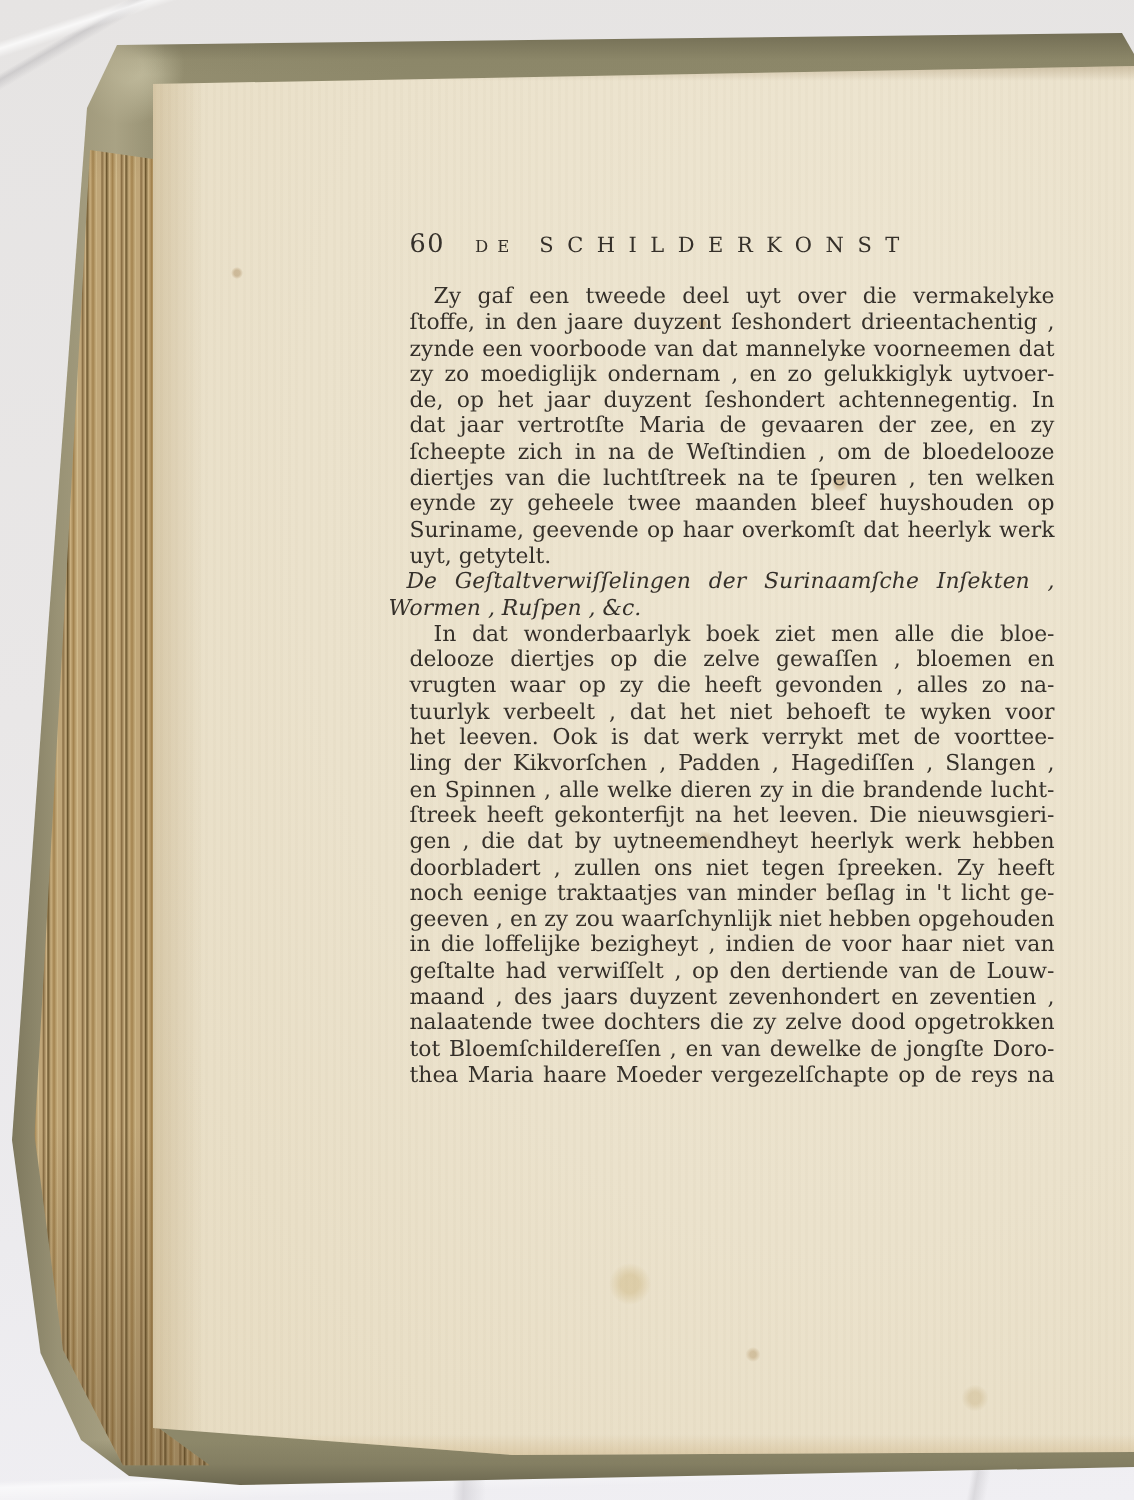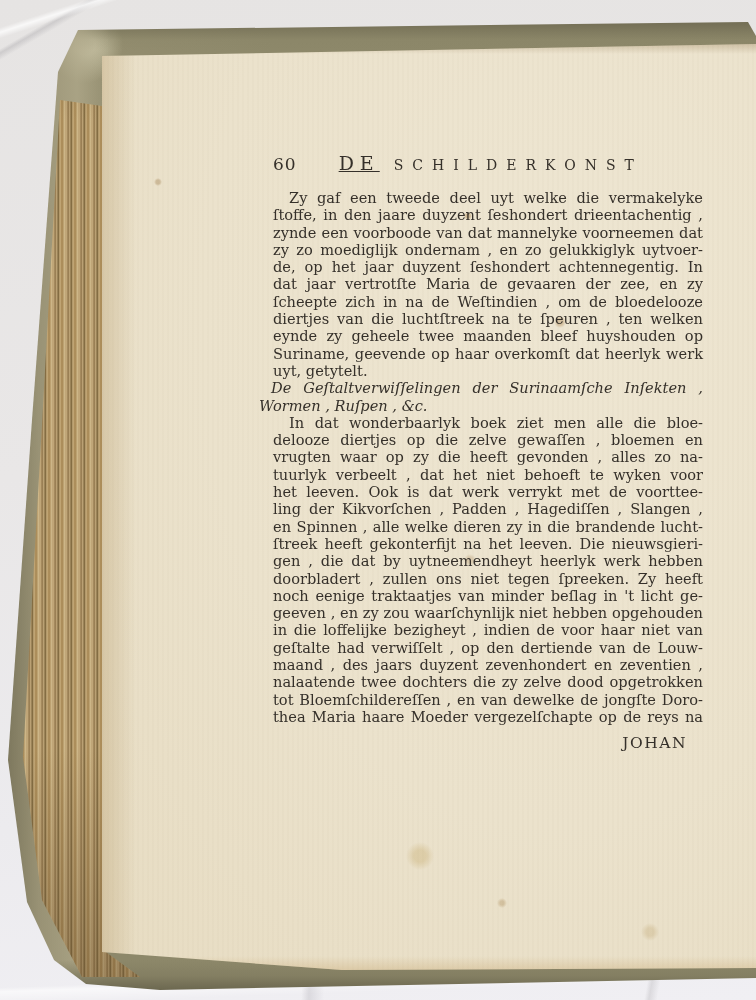--- a/index.html
+++ b/index.html
@@ -88,21 +88,21 @@
     position:absolute;left:171px;top:111px;width:430px;
     color:#35302a;
     font-size:14.6px;line-height:17.3px;
     text-rendering:optimizeLegibility;
   }
   .page-header{
     display:flex;align-items:baseline;height:26px;margin-bottom:8px;
     white-space:nowrap;
   }
   .page-number{font-size:17px;letter-spacing:1px;}
-  .head-prefix{font-size:19px;letter-spacing:6px;margin-left:42px;text-decoration:underline;}
+  .head-prefix{font-size:11px;letter-spacing:6px;margin-left:20px;}
   .head-title{font-size:14px;letter-spacing:9px;margin-left:14px;}
   .paragraph{margin:0;}
   .paragraph.outdent{margin-left:-14px;width:444px;}
   .text-line{text-align:justify;text-align-last:justify;}
   .text-line.para-end{text-align-last:left;}
   .paragraph.italic span{font-style:italic;}
   .it{}
   .catchword-row{margin-top:9px;text-align:right;padding-right:16px;}
   .catchword{font-size:15.5px;letter-spacing:1.5px;}
 </style>
@@ -123,21 +123,21 @@
   <div class="book-page">
     <div class="text-block">
       <div class="page-header">
         <span class="page-number">60</span>
         <span class="head-prefix">DE</span>
         <span class="head-title">SCHILDERKONST</span>
       </div>
 
       <div id="paragraphs">
           <div class="paragraph">
-            <div class="text-line" style="text-indent: 16px;"><span>Zy gaf een tweede deel uyt welke die vermakelyke</span></div>
+            <div class="text-line" style="text-indent: 16px;"><span>Zy gaf een tweede deel uyt over die vermakelyke</span></div>
             <div class="text-line"><span>ſtoffe, in den jaare duyzent ſeshondert drieentachentig ,</span></div>
             <div class="text-line"><span>zynde een voorboode van dat mannelyke voorneemen dat</span></div>
             <div class="text-line"><span>zy zo moediglijk ondernam , en zo gelukkiglyk uytvoer-</span></div>
             <div class="text-line"><span>de, op het jaar duyzent ſeshondert achtennegentig. In</span></div>
             <div class="text-line"><span>dat jaar vertrotſte </span><span class="it">Maria</span><span> de gevaaren der zee, en zy</span></div>
             <div class="text-line"><span>ſcheepte zich in na de Weſtindien , om de bloedelooze</span></div>
             <div class="text-line"><span>diertjes van die luchtſtreek na te ſpeuren , ten welken</span></div>
             <div class="text-line"><span>eynde zy geheele twee maanden bleef huyshouden op</span></div>
             <div class="text-line"><span>Suriname, geevende op haar overkomſt dat heerlyk werk</span></div>
             <div class="text-line para-end"><span>uyt, getytelt.</span></div>
@@ -161,18 +161,15 @@
             <div class="text-line"><span>geeven , en zy zou waarſchynlijk niet hebben opgehouden</span></div>
             <div class="text-line"><span>in die loffelijke bezigheyt , indien de voor haar niet van</span></div>
             <div class="text-line"><span>geſtalte had verwiſſelt , op den dertiende van de Louw-</span></div>
             <div class="text-line"><span>maand , des jaars duyzent zevenhondert en zeventien ,</span></div>
             <div class="text-line"><span>nalaatende twee dochters die zy zelve dood opgetrokken</span></div>
             <div class="text-line"><span>tot Bloemſchildereſſen , en van dewelke de jongſte </span><span class="it">Doro-</span></div>
             <div class="text-line"><span class="it">thea Maria</span><span> haare Moeder vergezelſchapte op de reys na</span></div>
           </div>
         </div>
 
-      <div class="catchword-row">
-        <span class="catchword">JOHAN</span>
-      </div>
     </div>
   </div>
 </div>
 
 </body></html>

